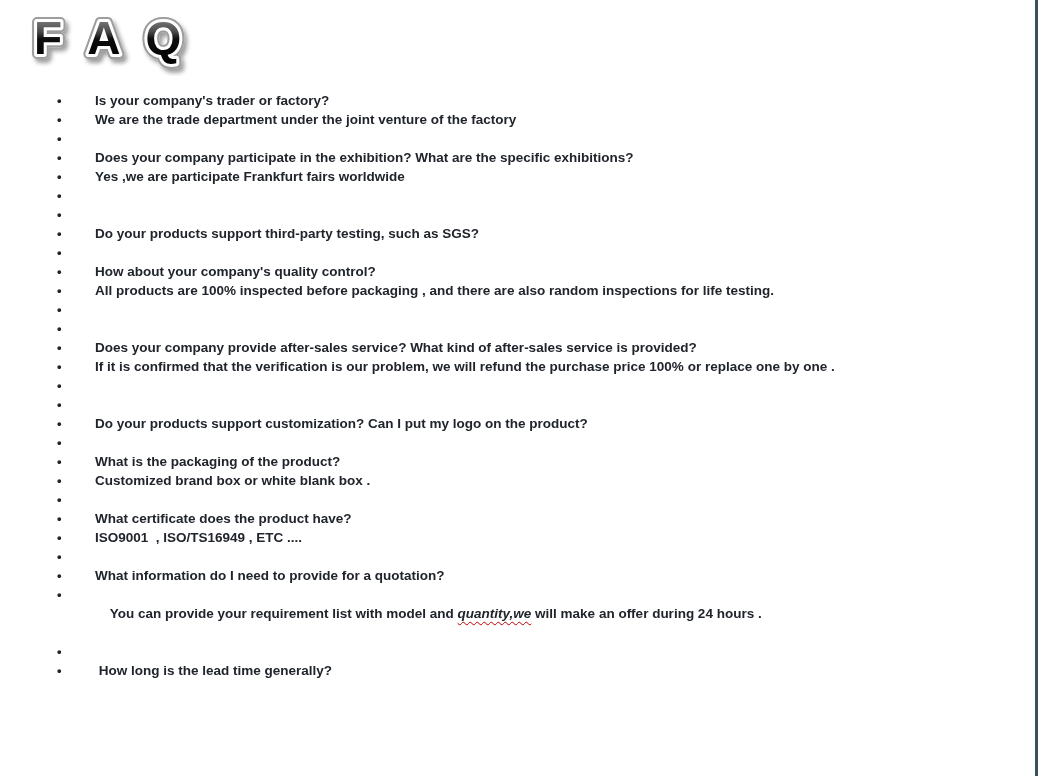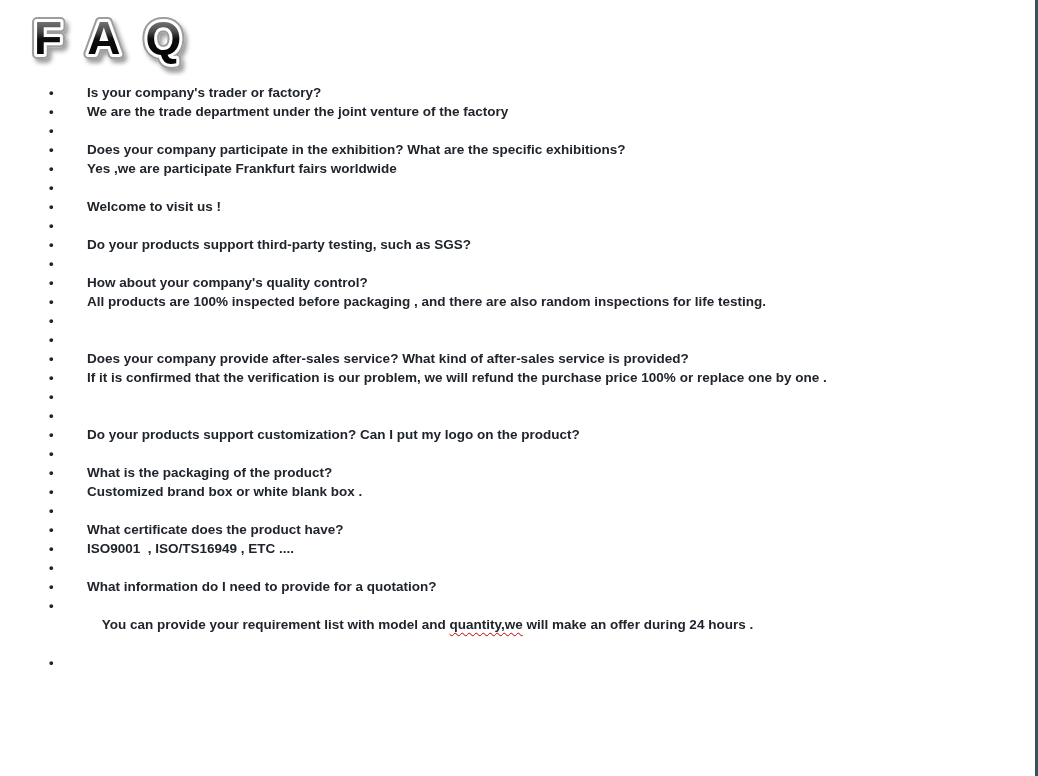--- a/index.html
+++ b/index.html
@@ -22,21 +22,21 @@
   .title-wrap {
     position: absolute;
     top: 2px;
     left: 24px;
     text-align: center;
   }
   .faq-list {
     position: absolute;
     top: 79px;
     left: 0;
-    margin: 4px;
+    margin: 12px;
     padding: 0;
     list-style: none;
     width: 1000px;
   }
   .faq-list li {
     position: relative;
     min-height: 19px;
     line-height: 19px;
     padding-left: 83px;
     font-size: 13.5px;
@@ -51,20 +51,21 @@
     top: 0;
     font-size: 13px;
     color: var(--text-color, #20242b);
   }
   .misspelled {
     text-decoration: underline;
     text-decoration-style: wavy;
     text-decoration-color: var(--squiggle-color, #c00000);
     text-decoration-thickness: 1px;
     text-underline-offset: 3px;
+    font-style: italic;
   }
 </style>
 </head>
 <body style="background: rgb(255, 255, 255);">
 
 <div class="title-wrap">
   <svg width="240" height="74" viewBox="0 0 240 74">
     <defs>
       <linearGradient id="faq-grad" x1="0" y1="0" x2="0" y2="1">
         <stop offset="0" stop-color="#9a9a9a"></stop>
@@ -81,21 +82,20 @@
   </svg>
 </div>
 
 <ul class="faq-list">
   <li>Is your company's trader or factory?</li>
   <li>We are the trade department under the joint venture of the factory</li>
   <li></li>
   <li>Does your company participate in the exhibition? What are the specific exhibitions?</li>
   <li>Yes ,we are participate Frankfurt fairs worldwide</li>
   <li></li>
-  <li>Welcome to visit us !</li>
   <li></li>
   <li>Do your products support third-party testing, such as SGS?</li>
   <li></li>
   <li>How about your company's quality control?</li>
   <li>All products are 100% inspected before packaging , and there are also random inspections for life testing.</li>
   <li></li>
   <li></li>
   <li>Does your company provide after-sales service? What kind of after-sales service is provided?</li>
   <li>If it is confirmed that the verification is our problem, we will refund the purchase price 100% or replace one by one .</li>
   <li></li>
@@ -106,15 +106,16 @@
   <li>Customized brand box or white blank box .</li>
   <li></li>
   <li>What certificate does the product have?</li>
   <li>ISO9001  , ISO/TS16949 , ETC ....</li>
   <li></li>
   <li>What information do I need to provide for a quotation?</li>
   <li>
     <span>You can provide your requirement list with model and </span><span class="misspelled">quantity,we</span><span> will make an offer during 24 hours .</span>
   </li>
   <li></li>
+  <li> How long is the lead time generally?</li>
 </ul>
 
 <div class="right-border"></div>
 
 </body></html>

